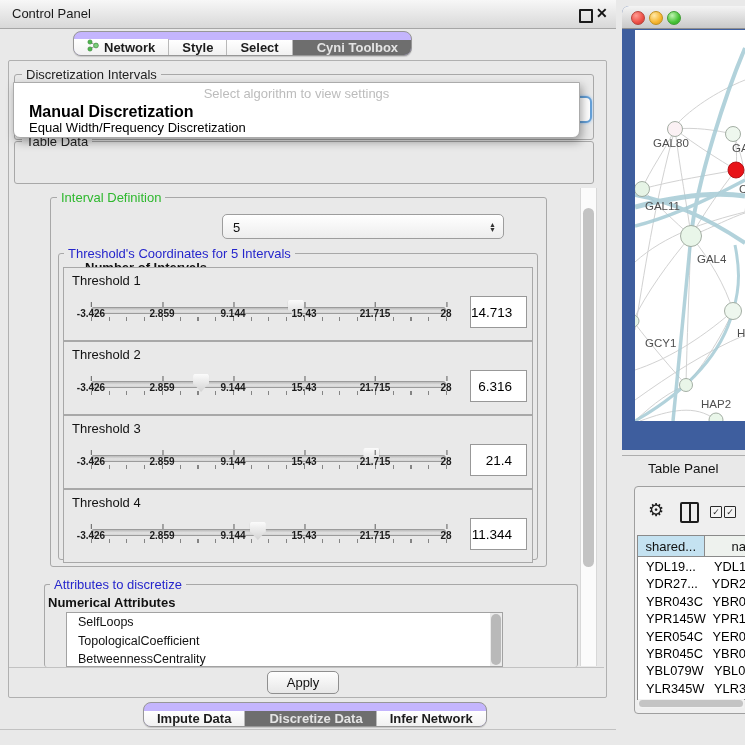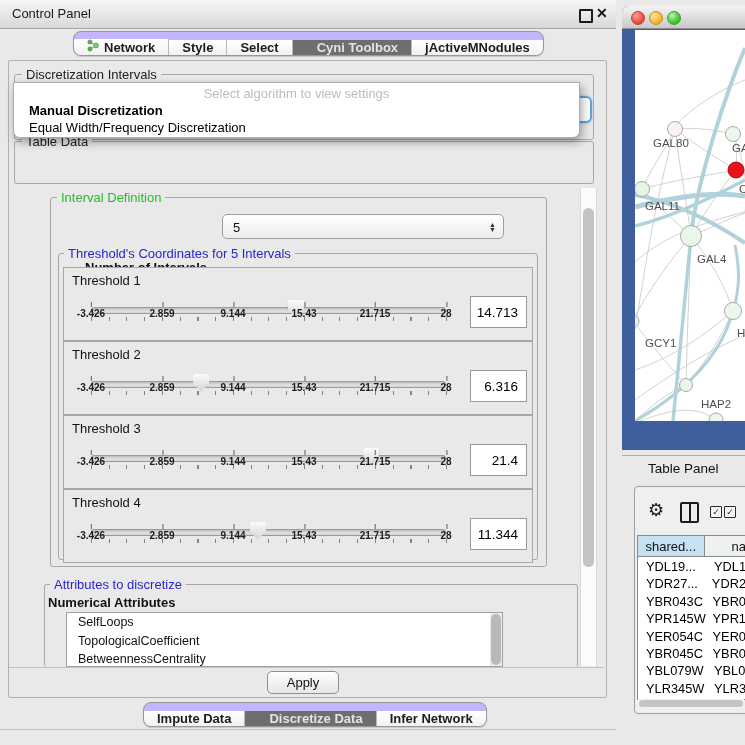--- a/index.html
+++ b/index.html
@@ -32,42 +32,42 @@
   .combo{position:absolute;background:linear-gradient(#ffffff,#ededed);border:1px solid #9d9d9d;
          border-radius:5px;font-size:13px;color:#111;}
   .combo .val{position:absolute;left:10px;top:50%;transform:translateY(-50%);}
   .spinner{position:absolute;right:7px;top:50%;transform:translateY(-50%);display:flex;flex-direction:column;
            align-items:center;font-size:7px;line-height:5px;color:#333;}
 
   
   #algo-popup{left:13px;top:82px;width:565px;height:54px;background:#fff;border:1px solid #ababab;
               border-radius:0 0 7px 7px;box-shadow:2px 4px 10px rgba(0,0,0,.35);z-index:50;}
   #popup-hint{left:0;right:0;top:3px;text-align:center;font-size:13px;color:#bcbcbc;}
-  #popup-opt1{left:15px;top:20px;font-size:13px;font-weight:bold;color:#000;}
+  #popup-opt1{left:15px;top:20px;font-size:16px;font-weight:bold;color:#000;}
   #popup-opt2{left:15px;top:37px;font-size:13px;color:#000;}
   #algo-combo-peek{left:22px;top:96px;width:566px;height:23px;border:2px solid #64a0d8;border-radius:6px;
                    background:#fff;box-shadow:0 0 3px #8ebef0;}
 
   
   .th-row{position:absolute;left:63px;width:468px;height:72px;border:1px solid #a8a8a8;background:#e9e9e9;}
   .th-label{position:absolute;left:8px;top:5px;font-size:13px;font-weight:normal;color:#111;}
   .slider{position:absolute;left:27px;top:31px;width:355px;height:36px;}
   .track{position:absolute;left:0;top:8px;width:100%;height:7px;border-radius:4px;
          background:linear-gradient(#adadad,#e2e2e2 55%,#cdcdcd);box-shadow:inset 0 0 0 1px #9b9b9b;}
   .thumb{position:absolute;top:1px;width:16px;height:18px;
          background:linear-gradient(#fbfbfb,#d3d3d3);
          clip-path:polygon(8% 0,92% 0,100% 10%,100% 52%,50% 100%,0 52%,0 10%);
          filter:drop-shadow(0 0 1px #6f6f6f);}
   .minor-ticks{position:absolute;left:0;top:18px;width:calc(100% + 1px);height:4px;
          background:repeating-linear-gradient(90deg,#848484 0,#848484 1px,transparent 1px,transparent 17.75px);}
   .scale{position:absolute;left:0;top:6px;width:100%;height:13px;}
   .scale-lab{position:absolute;top:3px;transform:translateX(-50%);font-size:10px;font-weight:bold;color:#1c1c1c;white-space:nowrap;}
   .scale-lab::before{content:'';position:absolute;left:50%;top:-6px;width:1px;height:5px;background:#5e5e5e;}
   .th-value{position:absolute;left:406px;top:28px;width:57px;height:32px;background:#fff;border:1px solid #989898;
-            font-size:13.5px;line-height:32px;text-align:right;padding-right:8px;box-sizing:border-box;color:#000;}
+            font-size:13.5px;line-height:32px;text-align:right;padding-right:14px;box-sizing:border-box;color:#000;}
 
   
   #attr-list{position:absolute;left:66px;top:612px;width:437px;height:55px;background:#fff;
              border:1px solid #a2a2a2;overflow:hidden;box-sizing:border-box;}
   .attr-item{padding-left:11px;font-size:12.5px;line-height:18.5px;color:#111;white-space:nowrap;}
   #attr-scroll{position:absolute;left:490px;top:613px;width:12px;height:53px;background:#ececec;}
   #attr-scroll .sb-thumb{position:absolute;left:1px;top:1px;width:10px;height:51px;background:#b9b9b9;border-radius:5px;}
 
   
   #main-scroll{left:580px;top:188px;width:15px;height:478px;background:#fbfbfb;
@@ -136,23 +136,20 @@
       <span>Network</span>
     </div>
     <div class="tab">
         <span>Style</span>
       </div>
     <div class="tab">
         <span>Select</span>
       </div>
     <div class="tab active">
         <span>Cyni Toolbox</span>
-      </div>
-    <div class="tab">
-        <span>jActiveMNodules</span>
       </div>
   </div>
 
   <div class="abs" id="main-panel"></div>
 
   <div class="abs group" style="left:14px;top:74px;width:578px;height:64px;"></div>
   <div class="group-label dark" style="left:22px;top:68px;">Discretization Intervals</div>
   <div class="abs" id="algo-combo-peek"></div>
 
   <div class="abs group" style="left:14px;top:141px;width:578px;height:41px;"></div>

